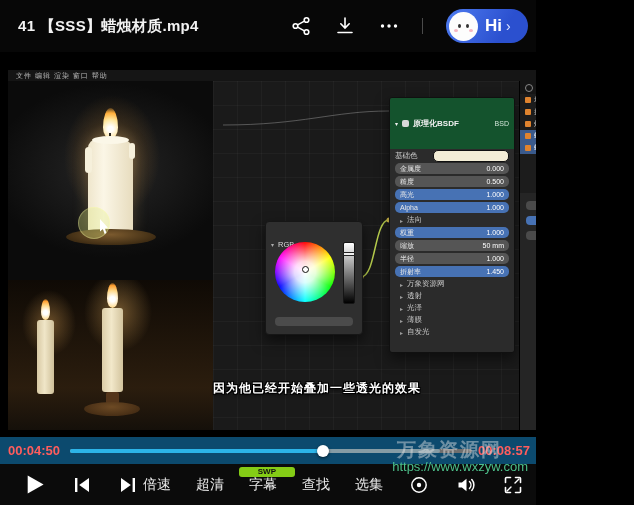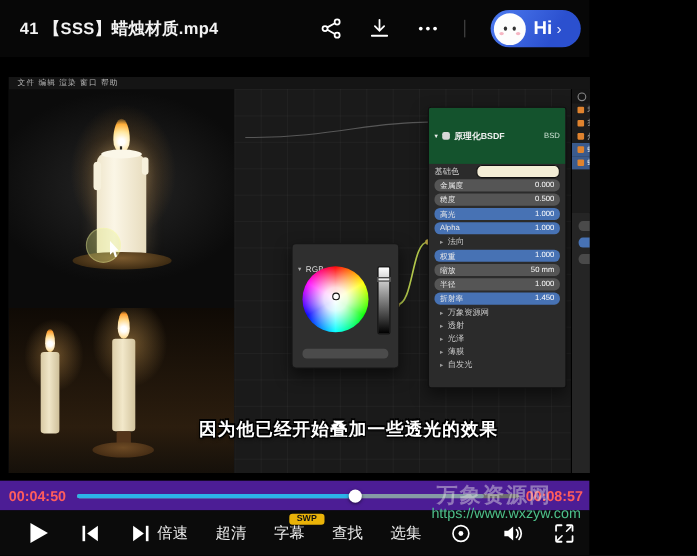--- a/index.html
+++ b/index.html
@@ -120,48 +120,48 @@
   .ohead{height:13px;background:#151515;display:flex;align-items:center;padding:0 5px;gap:4px}
   .osearch{width:6px;height:6px;border:1px solid #888;border-radius:50%}
   .orow{display:flex;align-items:center;gap:3px;height:12px;padding:0 5px;color:#c8c8c8;font-size:7px;cursor:pointer}
   .orow.sel{background:#3a5a8c;color:#fff}
   .oico{width:6px;height:6px;border-radius:1px;background:#e0832e;flex:none}
   .props{position:absolute;left:0;top:112px;width:100%;bottom:0;background:#252525;padding:8px 6px;box-sizing:border-box}
   .dpill{height:9px;border-radius:4px;background:#4a4a4a;margin-bottom:6px;cursor:ew-resize}
   .dpill.hl{background:#4772b4}
 
   
-  .subtitle{position:absolute;left:0;width:100%;top:328px;text-align:center;color:#fff;font-size:16px;font-weight:700;
+  .subtitle{position:absolute;left:0;width:100%;top:328px;text-align:center;color:#fff;font-size:12px;font-weight:700;
             letter-spacing:1px;
             text-shadow:-1px -1px 0 #000,1px -1px 0 #000,-1px 1px 0 #000,1px 1px 0 #000,0 2px 3px rgba(0,0,0,.8)}
   .wm1{position:absolute;right:34px;top:437px;font-size:19px;font-weight:700;color:rgba(230,230,230,.45);
        letter-spacing:2px;pointer-events:none;z-index:6}
   .wm2{position:absolute;right:8px;top:459px;font-size:13px;color:rgba(84,212,152,.9);pointer-events:none;z-index:6}
 
   
-  .progressrow{position:absolute;left:0;top:437px;width:100%;height:27px;background:#4c1d95}
+  .progressrow{position:absolute;left:0;top:437px;width:100%;height:27px;background:#0c4a6e}
   .time{position:absolute;top:6px;font-size:13px;font-weight:700;color:#ff5d5d}
   .time.cur{left:8px}
   .time.tot{right:6px}
   .pbar{position:absolute;left:70px;right:64px;top:12px;height:4px;border-radius:2px;background:#6f6f6f;cursor:pointer}
   .pbuffer{position:absolute;left:0;top:0;height:100%;border-radius:2px;background:rgba(160,210,230,.45)}
   .pfill{position:absolute;left:0;top:0;height:100%;border-radius:2px;background:#2cb4e8}
   .pknob{position:absolute;top:-4px;width:12px;height:12px;border-radius:50%;background:#fff;
          box-shadow:0 1px 3px rgba(0,0,0,.6);cursor:grab}
 
   
   .controls{position:absolute;left:0;top:464px;width:100%;height:41px;background:#0b0b0b}
   .left-controls{position:absolute;left:22px;top:0;height:100%;display:flex;align-items:center;gap:24px}
   .right-controls{position:absolute;right:12px;top:0;height:100%;display:flex;align-items:center;gap:25px}
   .cico{width:22px;height:22px;display:inline-flex;cursor:pointer}
   .cico.play{width:25px;height:25px}
   .cico svg{width:100%;height:100%}
   .clabel{color:#ececec;font-size:14px;cursor:pointer;position:relative;white-space:nowrap}
-  .badge{position:absolute;top:-9px;right:-18px;background:#eab308;color:#111;font-size:8px;font-weight:700;
-         padding:1px 7px;border-radius:3px;line-height:1}
+  .badge{position:absolute;top:-9px;right:-18px;background:#84cc16;color:#111;font-size:8px;font-weight:700;
+         padding:1px 19px;border-radius:3px;line-height:1}
 </style>
 </head>
 <body>
 
 <div class="stage">
 
   <div class="topbar">
     <div class="vid-title">41 【SSS】蜡烛材质.mp4</div>
     <div class="top-icons">
       <span class="tico">

